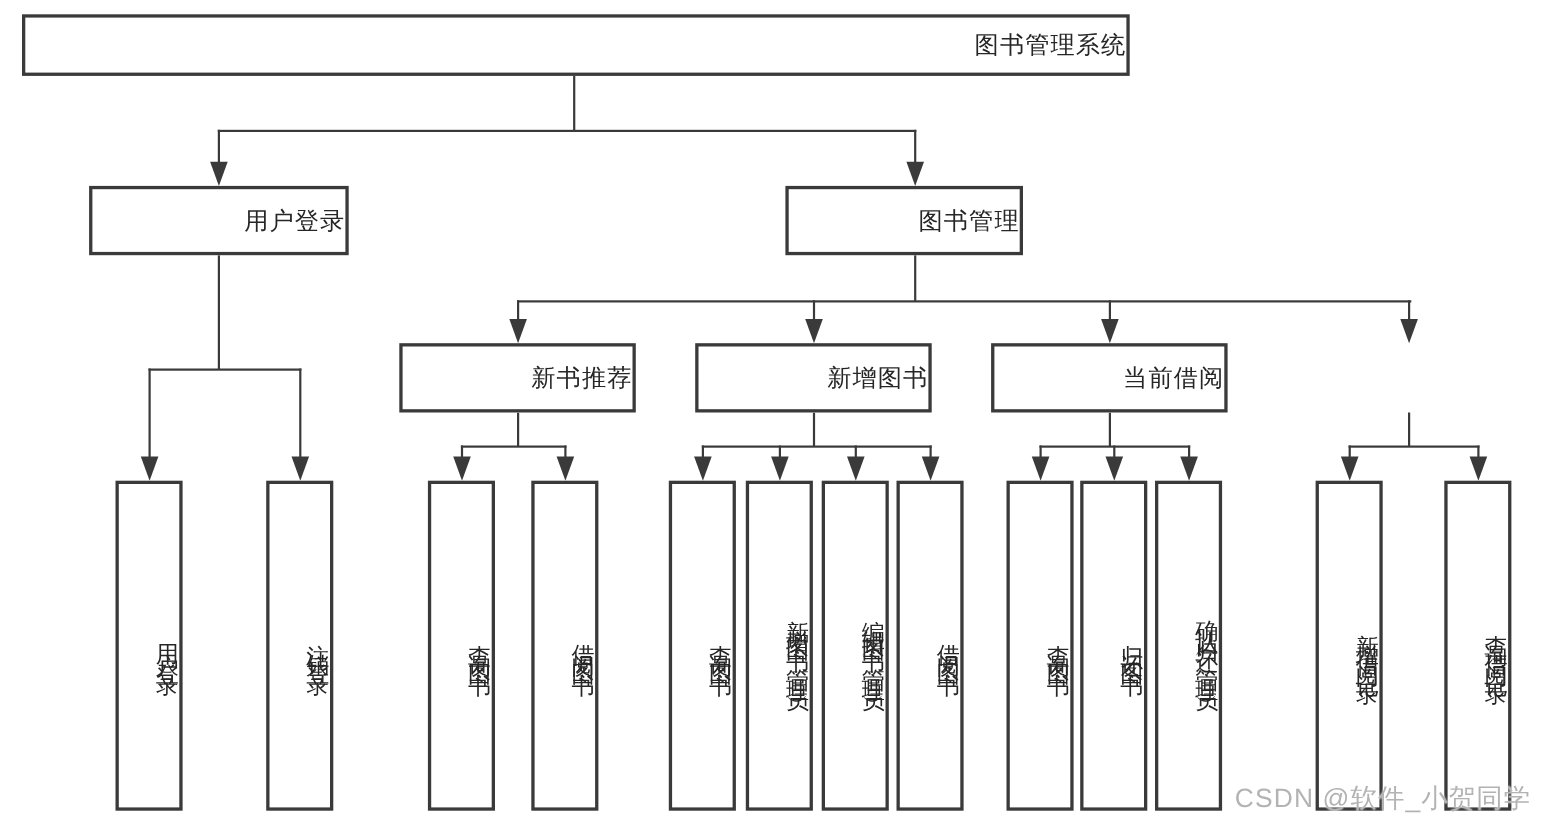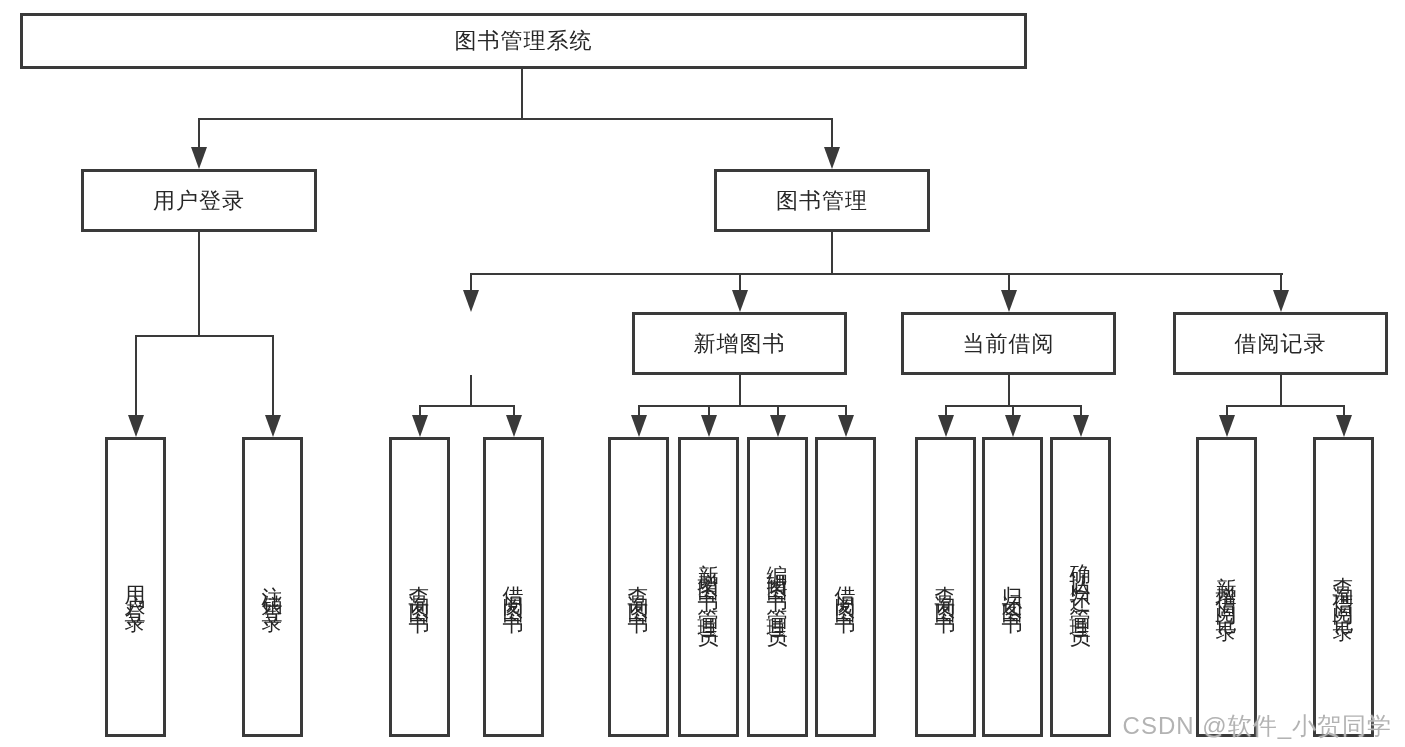--- a/index.html
+++ b/index.html
@@ -2,21 +2,21 @@
 <html><head>
 <meta charset="utf-8">
 <style>
   html,body{margin:0;padding:0;background:#fff;}
   .canvas{
     position:relative;width:1405px;height:747px;background:#fff;overflow:hidden;
     font-family:"Liberation Sans","DejaVu Sans",sans-serif;
   }
   .node,.vnode{
     position:absolute;background:#fff;border:3px solid #3a3a3a;box-sizing:border-box;
-    display:flex;align-items:center;justify-content:center;
+    display:flex;align-items:center;justify-content:flex-end;
   }
   .node span{font-size:22px;color:#262626;white-space:nowrap;letter-spacing:1px;}
   .vnode span{
     writing-mode:vertical-rl;text-orientation:mixed;
     font-size:21px;color:#262626;letter-spacing:9px;line-height:1.1;
   }
   .ln{position:absolute;background:#3a3a3a;}
   .ar{
     position:absolute;width:0;height:0;
     border-left:8px solid transparent;border-right:8px solid transparent;
@@ -96,28 +96,28 @@
     <span>图书管理系统</span>
   </div>
 
   <div class="node" style="left:81px;top:169px;width:236px;height:63px">
     <span>用户登录</span>
   </div>
   <div class="node" style="left:714px;top:169px;width:216px;height:63px">
     <span>图书管理</span>
   </div>
 
+  <div class="node" style="left:363px;top:312px;width:215px;height:63px">
+    <span>新书推荐</span>
+  </div>
   <div class="node" style="left:632px;top:312px;width:215px;height:63px">
     <span>新增图书</span>
   </div>
   <div class="node" style="left:901px;top:312px;width:215px;height:63px">
     <span>当前借阅</span>
-  </div>
-  <div class="node" style="left:1173px;top:312px;width:215px;height:63px">
-    <span>借阅记录</span>
   </div>
 
   <div class="vnode" style="left:105px;top:437px;width:61px;height:300px">
     <span>用户登录</span>
   </div>
   <div class="vnode" style="left:242px;top:437px;width:61px;height:300px">
     <span>注销登录</span>
   </div>
 
   <div class="vnode" style="left:389px;top:437px;width:61px;height:300px">

